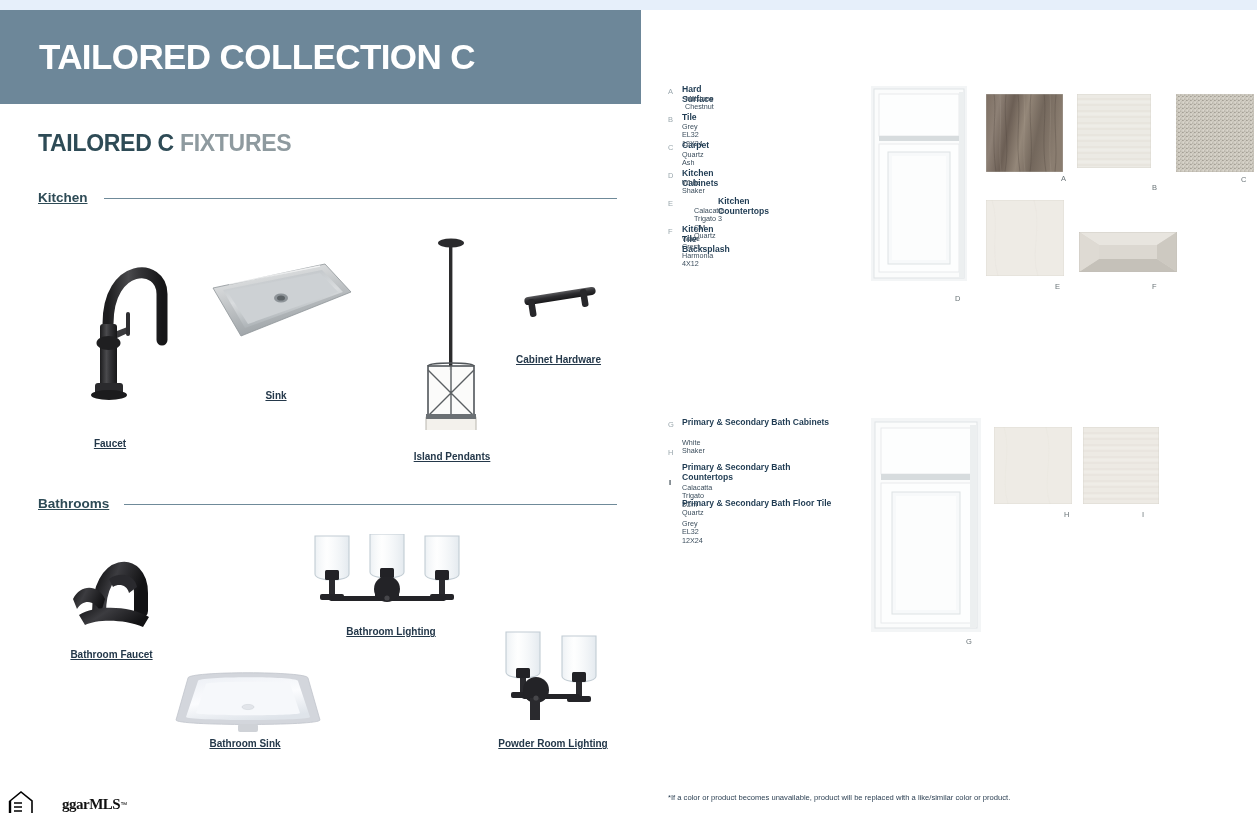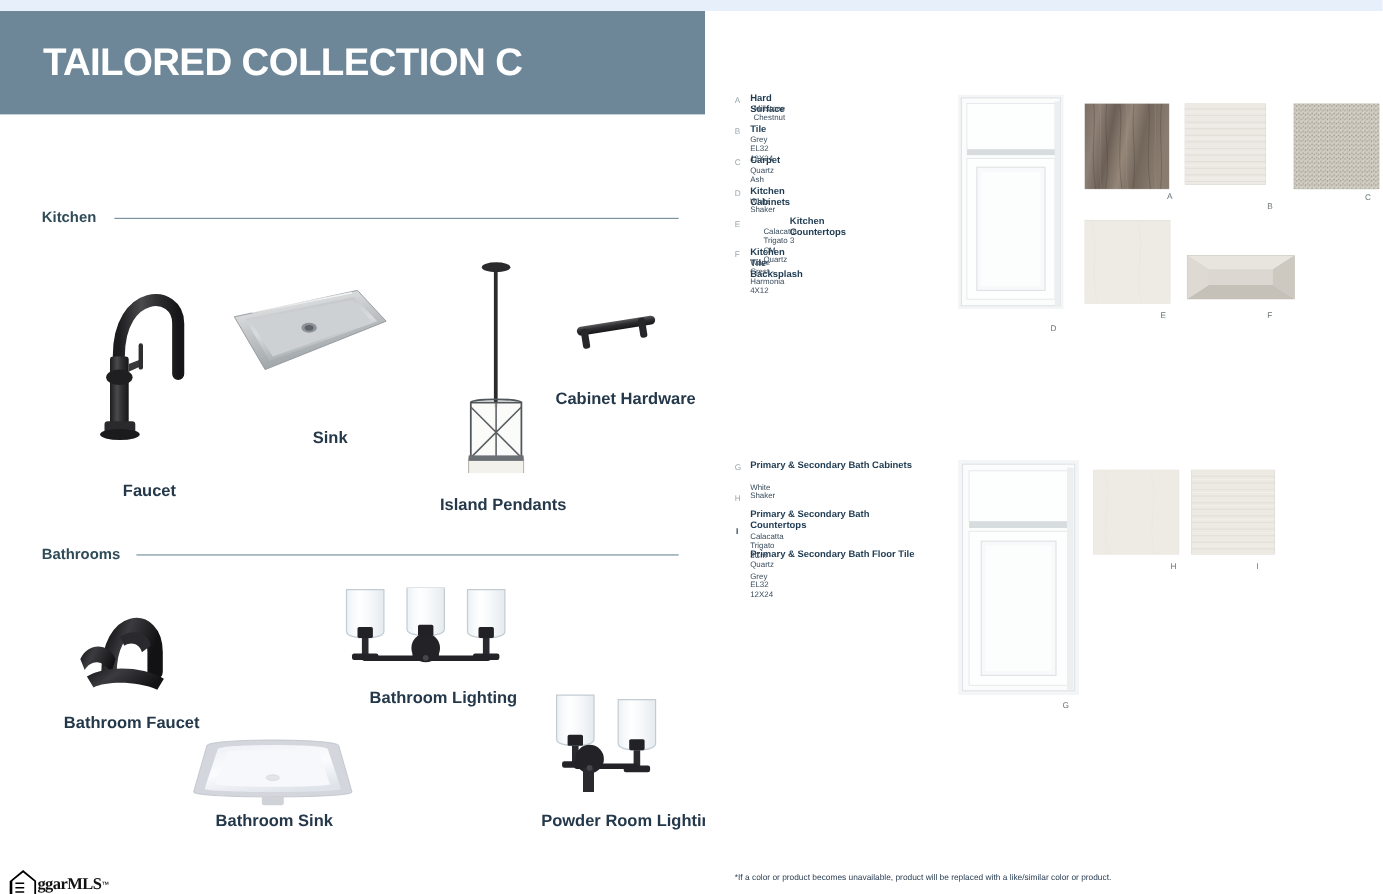--- a/index.html
+++ b/index.html
@@ -18,59 +18,62 @@
     background:#6d8799; display:flex; align-items:center;
   }
   .header-title{
     color:#ffffff; font-size:35px; font-weight:bold; letter-spacing:-0.6px;
     padding-left:39px; white-space:nowrap;
   }
   .fixtures-head{ position:absolute; left:38px; top:120px; font-size:23px; font-weight:bold; letter-spacing:-0.3px; white-space:nowrap;}
   .th-dark{ color:#2e4b56; }
   .th-grey{ color:#8e9a9f; }
 
-  .sec-head{ position:absolute; font-size:13.5px; font-weight:bold; color:#2e4b56; }
+  .sec-head{ position:absolute; font-size:13.5px; font-weight:bold; color:#2e4b56;text-decoration:underline; }
   .sec-rule{ position:absolute; height:1px; background:#6f8a99; }
 
   .fx-label{
-    position:absolute; font-size:15px; font-weight:bold; color:#24384a;
-    text-align:right; white-space:nowrap;
+    position:absolute; font-size:10px; font-weight:bold; color:#24384a;
+    text-align:center; white-space:nowrap;text-decoration:underline;
   }
 
   
   .right-panel{ position:absolute; left:641px; top:10px; width:616px; height:803px; background:#fff; }
   .panel-divider{ position:absolute; left:641px; top:10px; width:1px; height:803px; background:#f0f2f4; }
   .finishes-head{ position:absolute; left:27px; top:28px; font-size:21px; font-weight:bold; letter-spacing:-0.3px; white-space:nowrap;}
 
   .fin-item{ position:absolute; }
   .fin-letter{ position:absolute; font-size:7.5px; color:#9aa7ad; font-weight:normal; }
   .fin-title{ position:absolute; font-size:8.6px; font-weight:bold; color:#1f3b52; line-height:1.18; }
   .fin-sub{ position:absolute; font-size:7.2px; color:#3b4d5c; line-height:1.18; }
 
   .swatch{ position:absolute; }
   .sw-label{ position:absolute; font-size:7.5px; color:#6a7478; }
 
   .disclaimer{ position:absolute; left:27px; top:783px; font-size:7.6px; color:#2b3f52; white-space:nowrap; }
 
   
   .wm{ position:absolute; left:8px; top:780px; display:flex; align-items:center; gap:0px; }
-  .wm-text{ font-size:15px; font-weight:bold; color:#111; letter-spacing:-0.5px; font-family:"Liberation Serif", serif;}
+  .wm-text{ font-size:15px; font-weight:bold; color:#111; letter-spacing:-0.5px; font-family:"Liberation Serif", serif;padding-left:28px;}
   .wm-tm{ font-size:7px; vertical-align:super; }
 </style>
 </head>
 <body>
 
 <div class="topstrip"></div>
 
 <div class="left-panel">
 
   <div class="header-bar">
     <div class="header-title">TAILORED COLLECTION C</div>
   </div>
 
+  <div class="fixtures-head">
+    <span class="th-dark">TAILORED C</span><span>&nbsp;</span><span class="th-grey">FIXTURES</span>
+  </div>
 
   <div class="sec-head" style="left:38px; top:180px;">Kitchen</div>
   <div class="sec-rule" style="left:104px; top:188px; width:513px;"></div>
 
   <svg style="position:absolute; left:72px; top:218px;" width="100" height="190" viewBox="0 0 100 190">
     <defs>
       <linearGradient id="mb" x1="0" y1="0" x2="1" y2="0">
         <stop offset="0%" stop-color="#1c1c1e"></stop>
           <stop offset="38%" stop-color="#4a4a4d"></stop>
         <stop offset="62%" stop-color="#313134"></stop>

